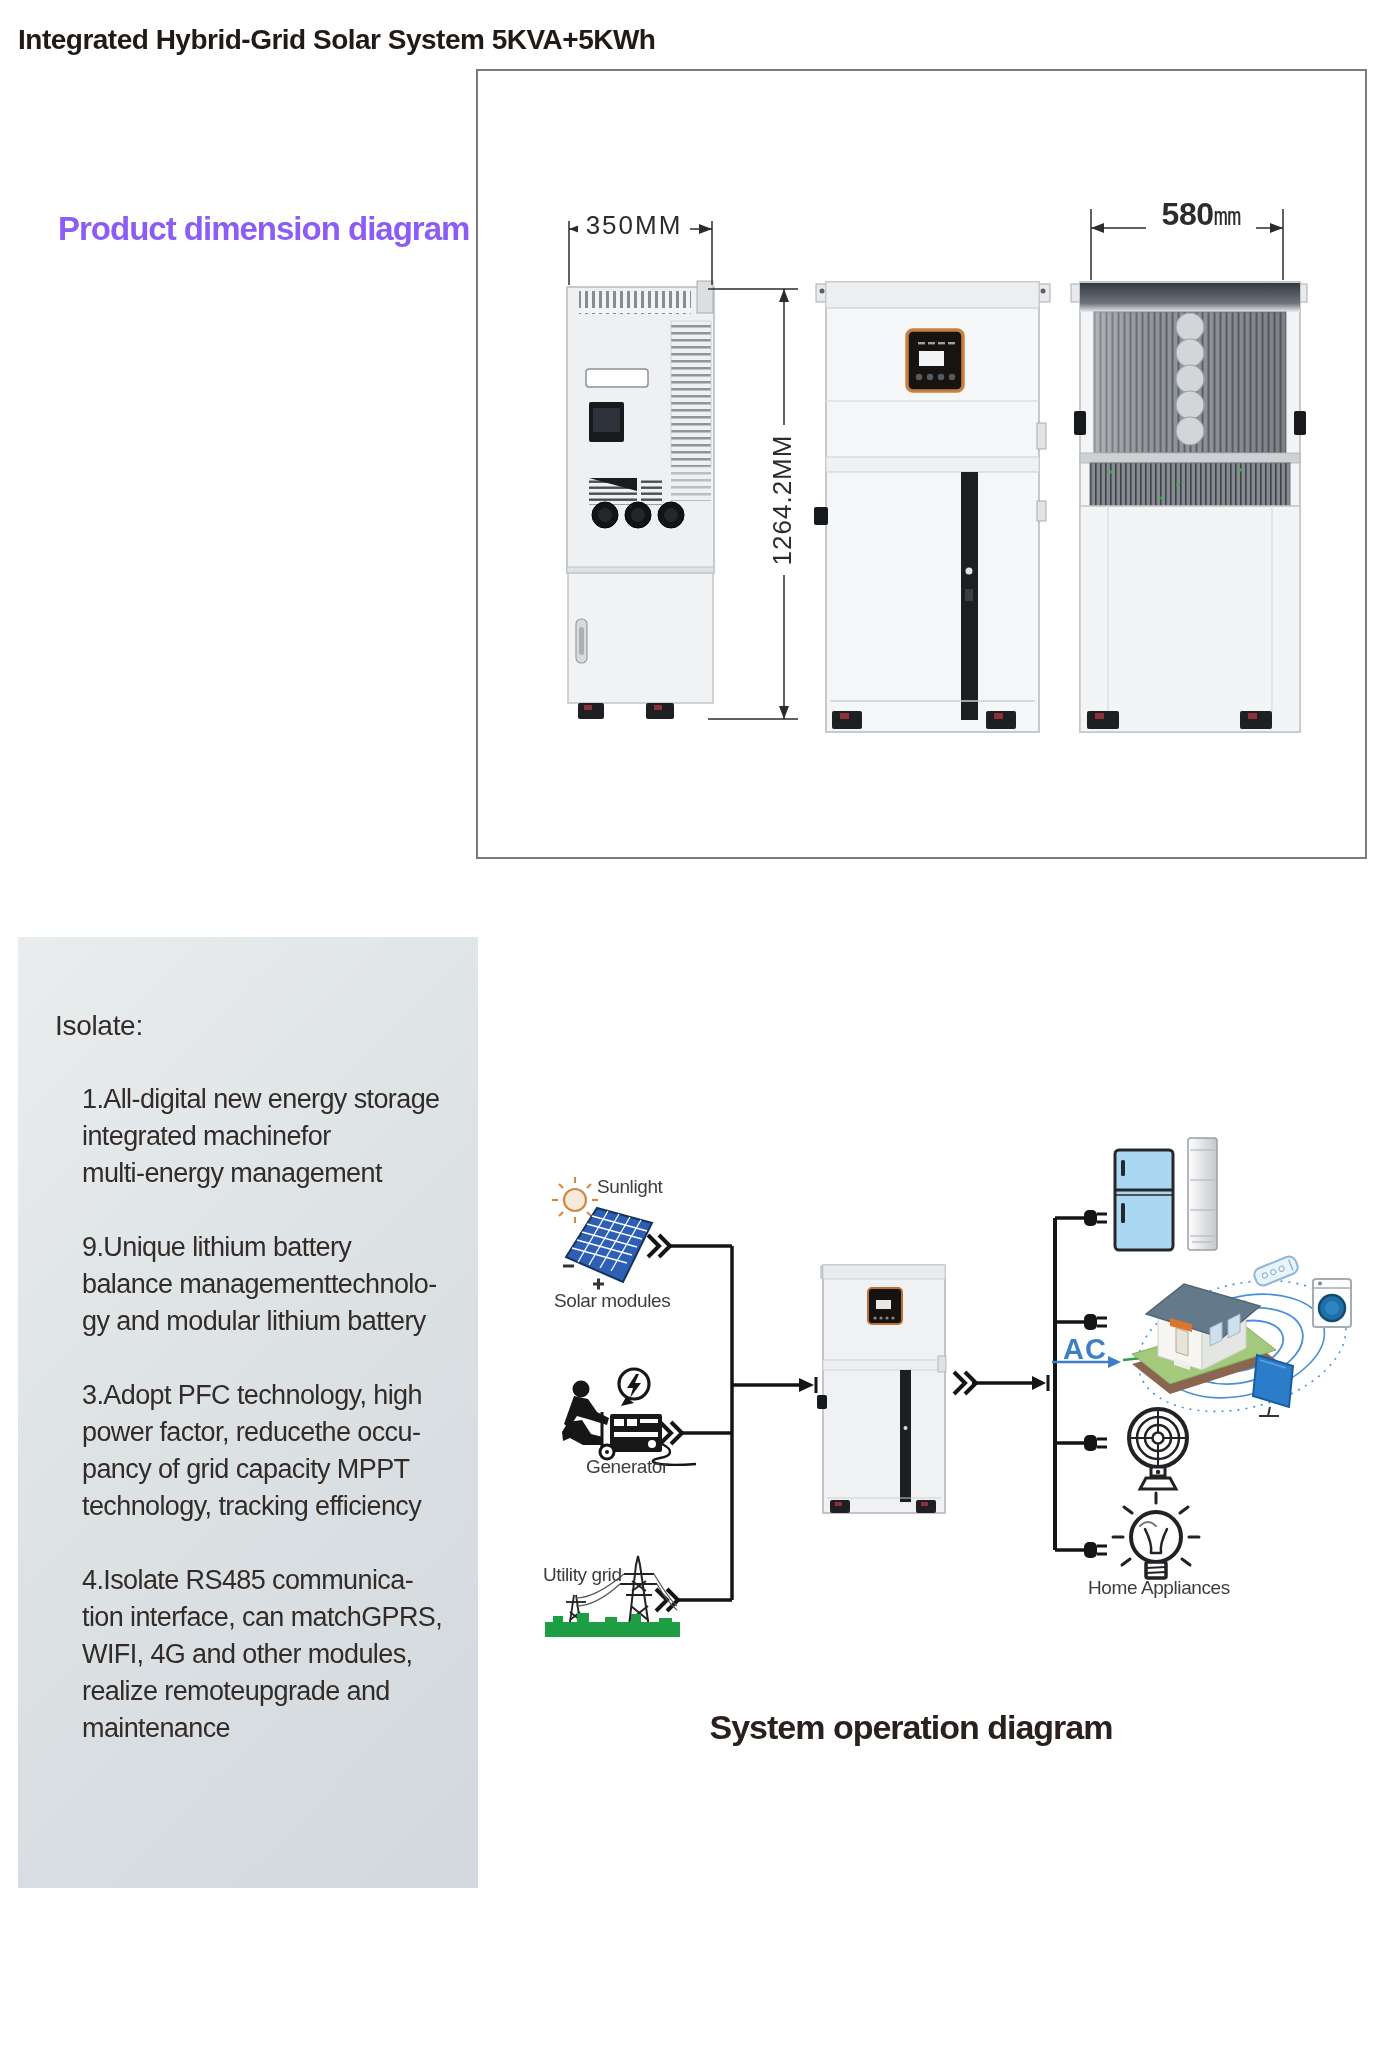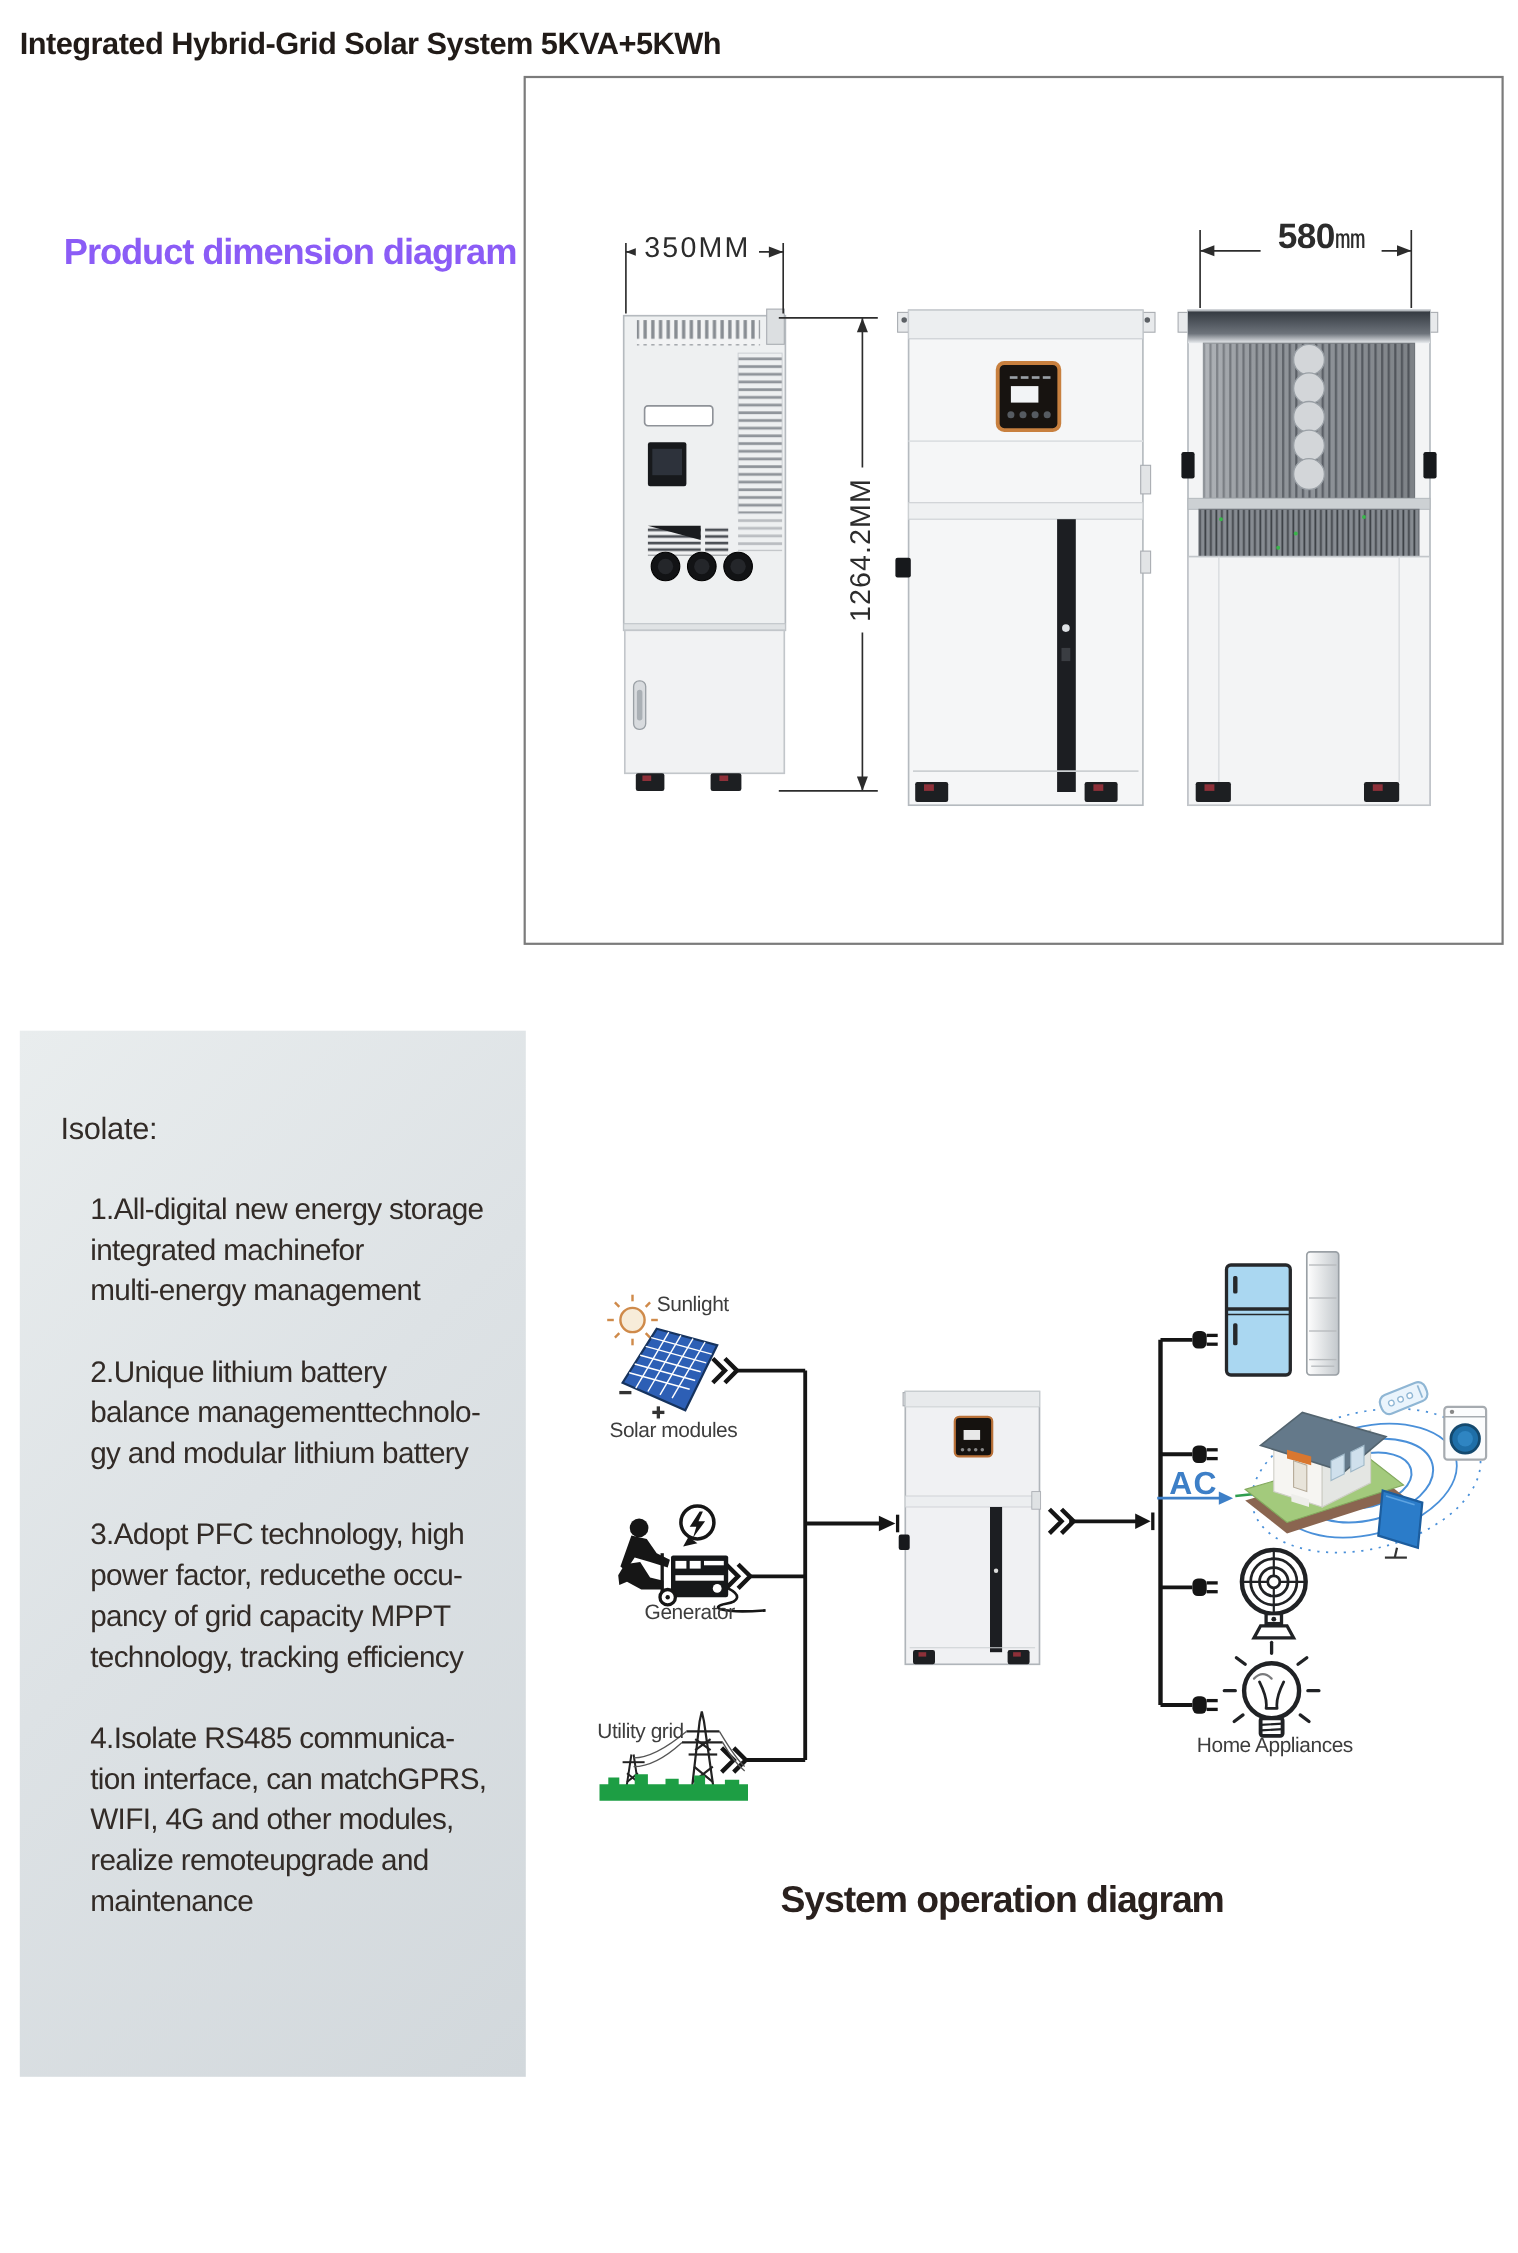--- a/index.html
+++ b/index.html
@@ -223,21 +223,21 @@
 
   <div class="abs features-panel">
     <div class="features-inner">
       <div class="feat-heading">Isolate:</div>
       <div class="feat-para">
         <div class="feat-line">1.All-digital new energy storage</div>
         <div class="feat-line">integrated machinefor</div>
         <div class="feat-line">multi-energy management</div>
       </div>
       <div class="feat-para">
-        <div class="feat-line">2.Unique lithium battery</div>
+        <div class="feat-line">9.Unique lithium battery</div>
         <div class="feat-line">balance managementtechnolo-</div>
         <div class="feat-line">gy and modular lithium battery</div>
       </div>
       <div class="feat-para">
         <div class="feat-line">3.Adopt PFC technology, high</div>
         <div class="feat-line">power factor, reducethe occu-</div>
         <div class="feat-line">pancy of grid capacity MPPT</div>
         <div class="feat-line">technology, tracking efficiency</div>
       </div>
       <div class="feat-para">

